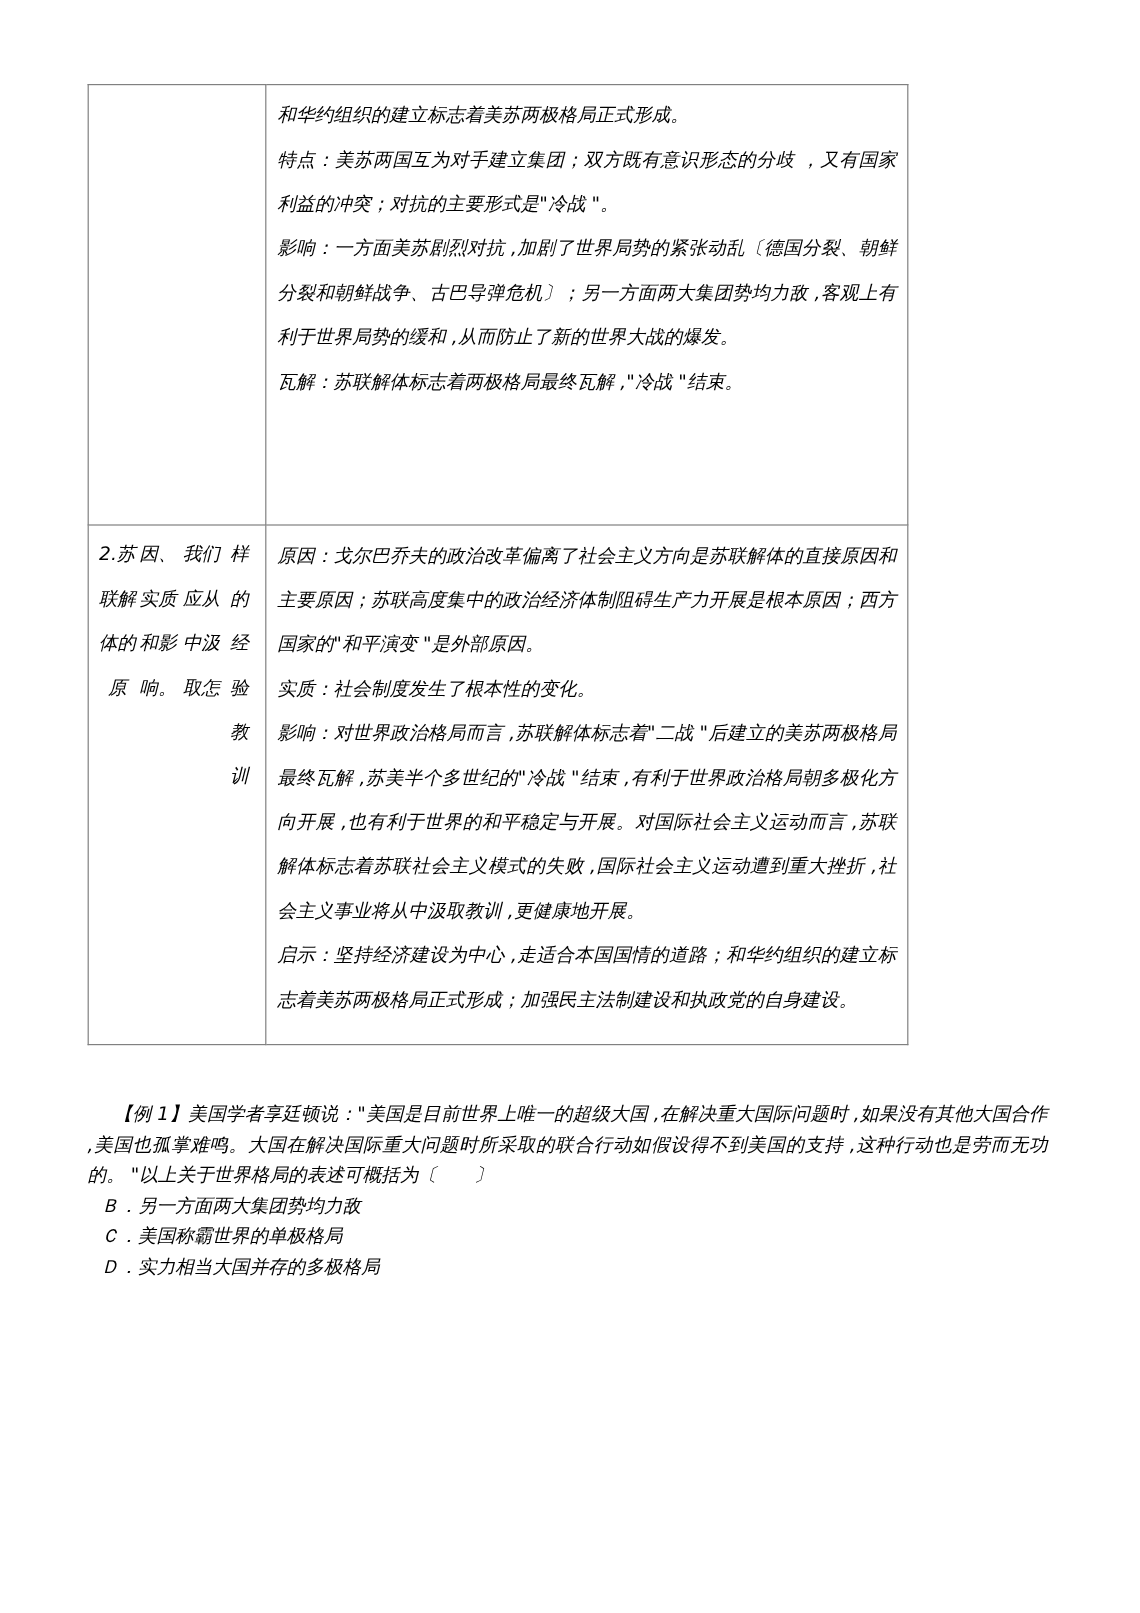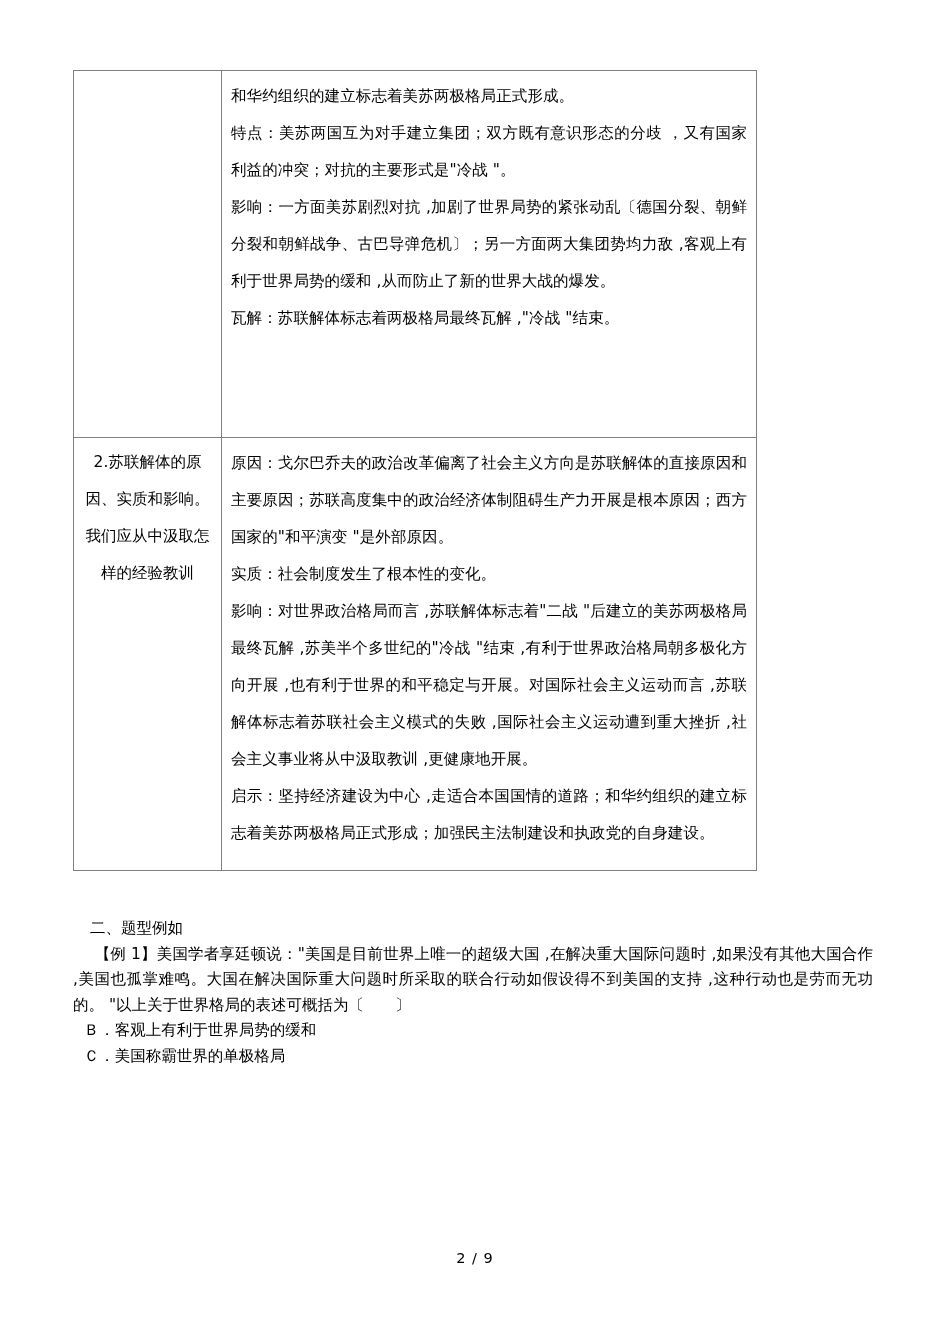--- a/index.html
+++ b/index.html
@@ -15,20 +15,21 @@
     position: relative;
     overflow: hidden;
   }
 
   .page {
     position: absolute;
     left: 0;
     top: 0;
     width: 950px;
     height: 1344px;
+    font-style: italic;
   }
 
   
   .doc-table {
     position: absolute;
     left: 73px;
     top: 70px;
     width: 681px;
     border-collapse: collapse;
     table-layout: fixed;
@@ -48,21 +49,21 @@
   .label-inner {
     padding: 6px 8px;
     text-align: center;
     font-size: 15.5px;
     line-height: 37px;
     color: #000;
   }
   .label-inner.mid {
     
     display: flex;
-    flex-direction: column;
+    flex-direction: row;
     justify-content: center;
     height: 100%;
     box-sizing: border-box;
   }
 
   .body-inner {
     padding: 7px 9px 6px 9px;
   }
   .body-inner p {
     margin: 0;
@@ -160,21 +161,20 @@
             <p>影响：对世界政治格局而言 ,苏联解体标志着"二战 "后建立的美苏两极格局最终瓦解 ,苏美半个多世纪的"冷战 "结束 ,有利于世界政治格局朝多极化方向开展 ,也有利于世界的和平稳定与开展。对国际社会主义运动而言 ,苏联解体标志着苏联社会主义模式的失败 ,国际社会主义运动遭到重大挫折 ,社会主义事业将从中汲取教训 ,更健康地开展。</p>
             <p>启示：坚持经济建设为中心 ,走适合本国国情的道路；和华约组织的建立标志着美苏两极格局正式形成；加强民主法制建设和执政党的自身建设。</p>
             <div class="spacer-2"></div>
           </div>
         </td>
       </tr>
     </tbody>
   </table>
 
   <div class="below">
-    <p class="indent1">二、题型例如</p>
     <p class="indent2">【例 1】美国学者享廷顿说："美国是目前世界上唯一的超级大国 ,在解决重大国际问题时 ,如果没有其他大国合作 ,美国也孤掌难鸣。大国在解决国际重大问题时所采取的联合行动如假设得不到美国的支持 ,这种行动也是劳而无功的。 "以上关于世界格局的表述可概括为〔　　〕</p>
-    <p class="option-line">Ｂ．客观上有利于世界局势的缓和</p>
+    <p class="option-line">Ｂ．另一方面两大集团势均力敌</p>
     <p class="option-line">Ｃ．美国称霸世界的单极格局</p>
+    <p class="option-line">Ｄ．实力相当大国并存的多极格局</p>
   </div>
 
-  <div class="page-number">2 / 9</div>
 
 </div>
 
 </body></html>

